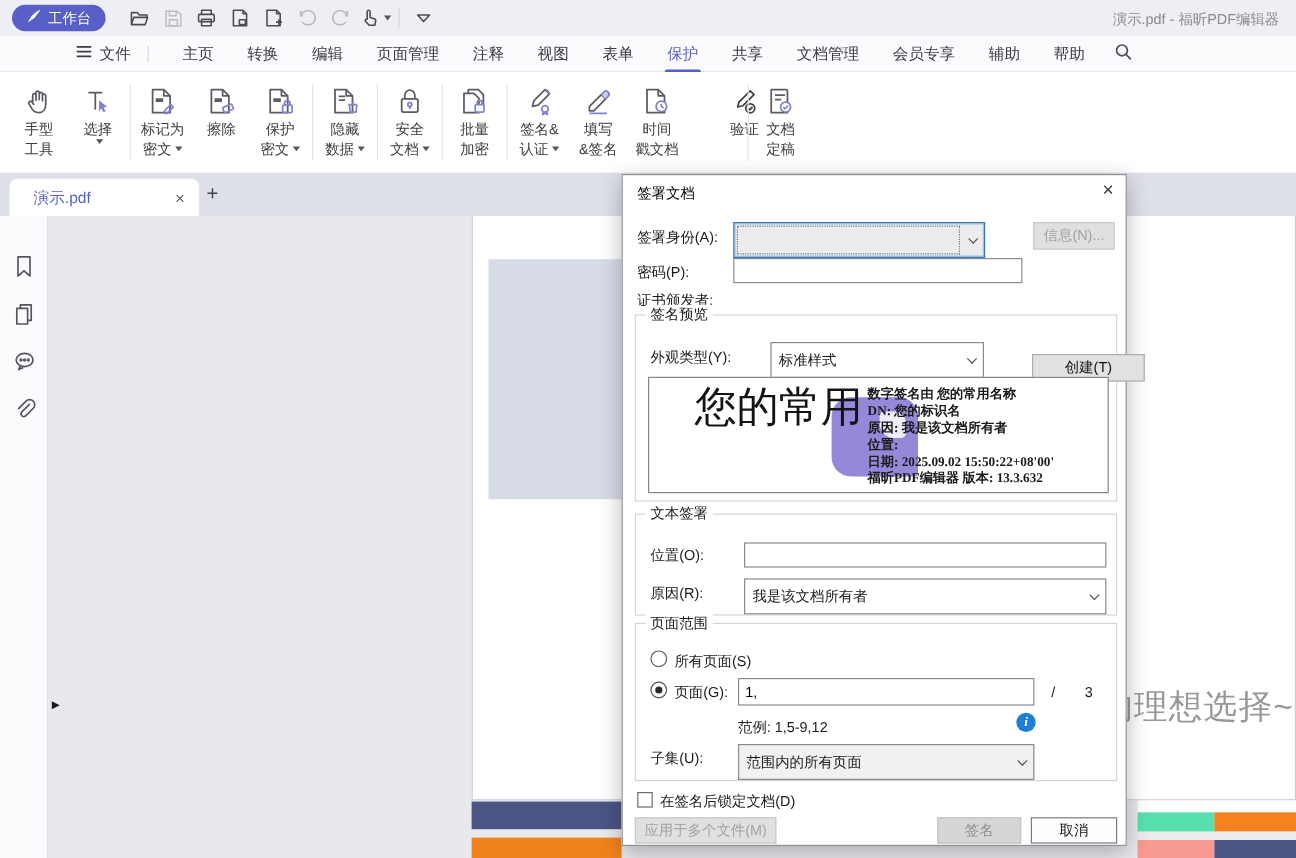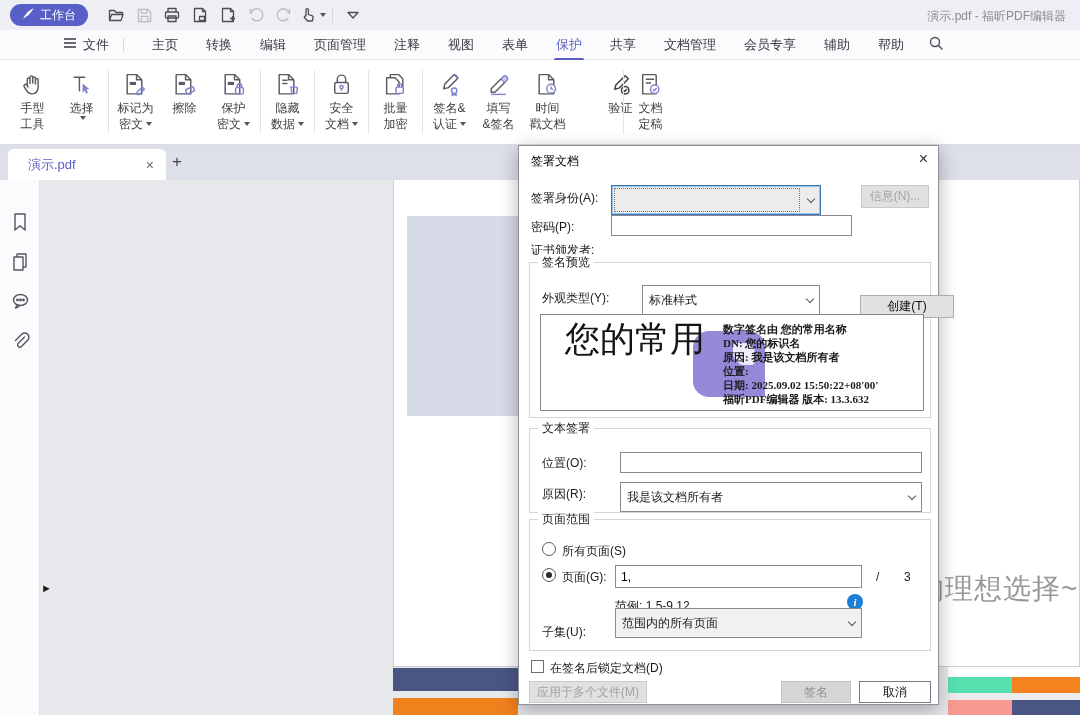--- a/index.html
+++ b/index.html
@@ -81,21 +81,21 @@
   .btn.cancel { background:#fdfdfd; border-color:#7a7a80; }
   .fs { border:1px solid #d6d6da; }
   .legend { position:absolute; top:-9px; left:8px; background:#fff; padding:0 4px; font-size:12px; }
   .radio { width:14px; height:14px; border:1px solid #5a5a5f; border-radius:50%; background:#fff; position:relative; }
   .radio.checked::after { content:""; position:absolute; left:3px; top:3px; width:6px; height:6px;
     border-radius:50%; background:#2a2a2e; }
   .checkbox { width:13px; height:13px; border:1px solid #6c6c72; background:#fff; }
   .info-ic { width:16px; height:16px; border-radius:50%; background:#1b7fd4; color:#fff;
     font:italic bold 11px "Liberation Serif", serif; display:flex; align-items:center; justify-content:center; }
   .preview { border:1px solid #86868c; background:#fff; overflow:hidden; }
-  .sig-name { position:absolute; left:6px; top:4px; width:176px; text-align:center;
+  .sig-name { position:absolute; left:20px; top:4px; width:176px; text-align:center;
     font-family:"Liberation Serif", serif; color:#141414; }
   .sig-name .l1 { font-size:35px; line-height:42px; white-space:nowrap; }
   .sig-name .l2 { font-size:35px; line-height:42px; }
   .sig-blob { position:absolute; left:152px; top:16px; width:72px; height:66px; background:#8b80d6;
     border-radius:16px 16px 2px 16px; opacity:.92; }
   .sig-blob::after { content:""; position:absolute; right:10px; top:12px; width:22px; height:22px;
     background:#fff; border-radius:4px 10px 4px 12px; opacity:.85; }
   .sig-details { position:absolute; left:182px; top:7px; width:198px;
     font-family:"Liberation Serif", serif; font-size:11px; line-height:14px; font-weight:600; color:#1a1a1a; }
   .sig-details div { white-space:nowrap; }
@@ -551,21 +551,21 @@
       <span class="abs radio" style="left:12px; top:22px;"></span>
       <span class="abs lbl" style="left:32px; top:23px;">所有页面(S)</span>
       <span class="abs radio checked" style="left:12px; top:48px;"></span>
       <span class="abs lbl" style="left:32px; top:49px;">页面(G):</span>
       <input class="abs txt" style="left: 85px; top: 45px; width: 247px; height: 23px; font-size: 12px; padding-left: 5px;" value="1,">
       <span class="abs lbl" style="left:346px; top:50px;">/</span>
       <span class="abs lbl" style="left:374px; top:50px;">3</span>
       <span class="abs lbl" style="left:85px; top:78px;">范例: 1,5-9,12</span>
       <span class="abs info-ic" style="left:317px; top:74px;">i</span>
       <span class="abs lbl" style="left:12px; top:104px;">子集(U):</span>
-      <div class="abs combo combo-grey" style="left:85px; top:88px; width:247px; height:22px;">
+      <div class="abs combo combo-grey" style="left:85px; top:100px; width:247px; height:22px;">
         <span class="val">范围内的所有页面</span>
         <span class="chev"></span>
       </div>
     </div>
 
     <span class="abs checkbox" style="left:12px; top:514px;"></span>
     <span class="abs lbl" style="left:31px; top:514px;">在签名后锁定文档(D)</span>
 
     <div class="abs btn disabled" style="left:10px; top:535px; width:118px; height:22px;">
       <span>应用于多个文件(M)</span>

